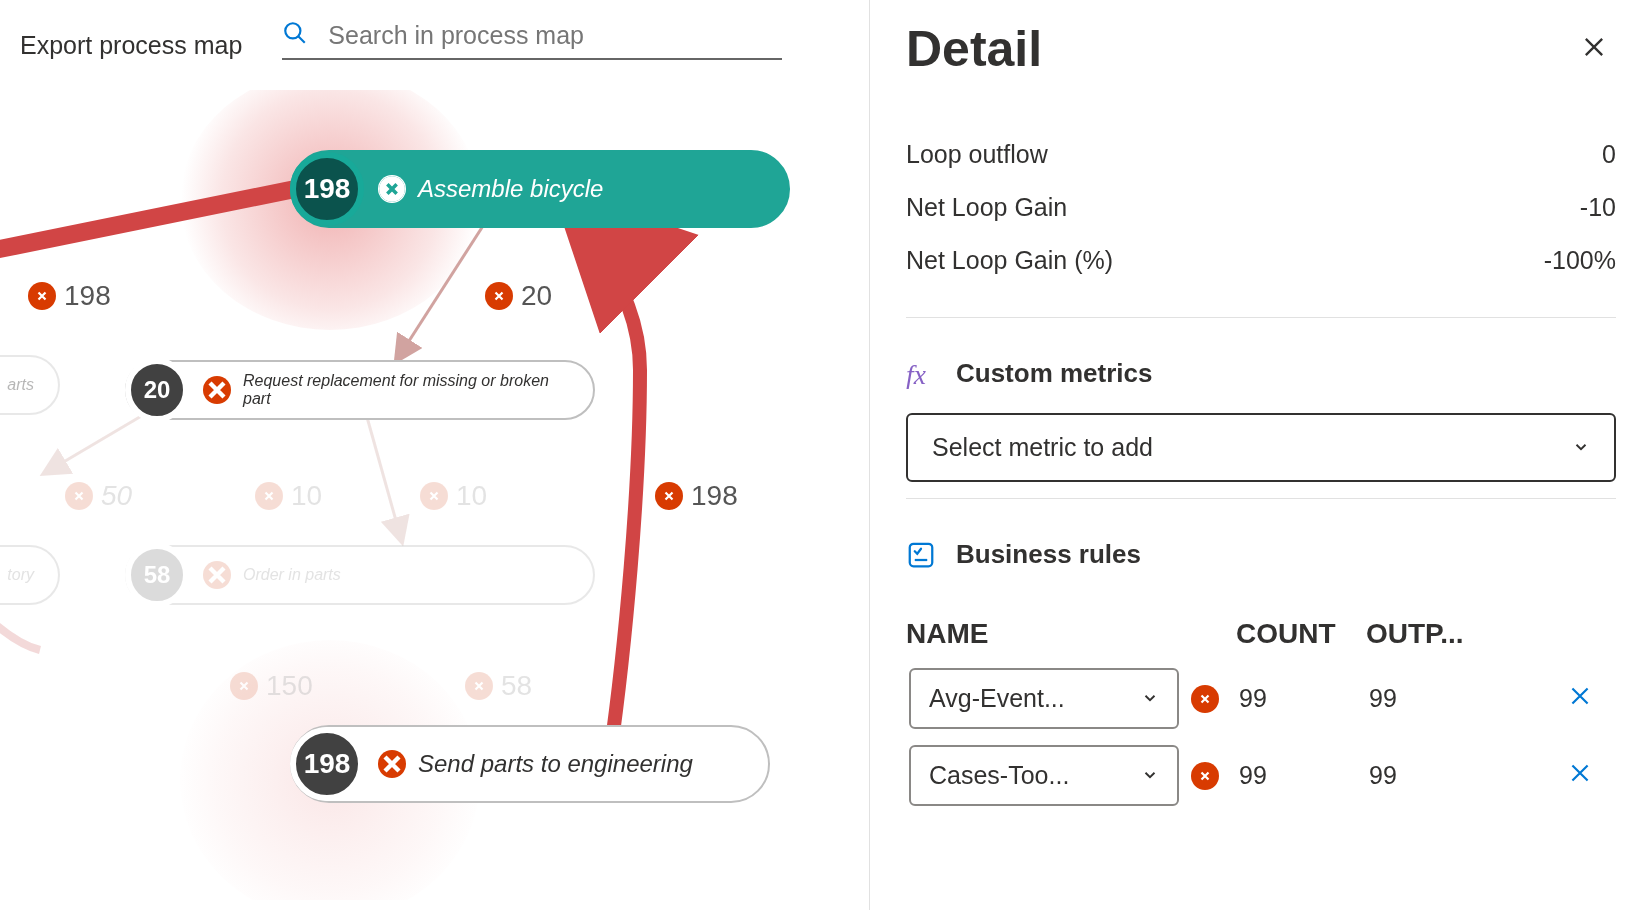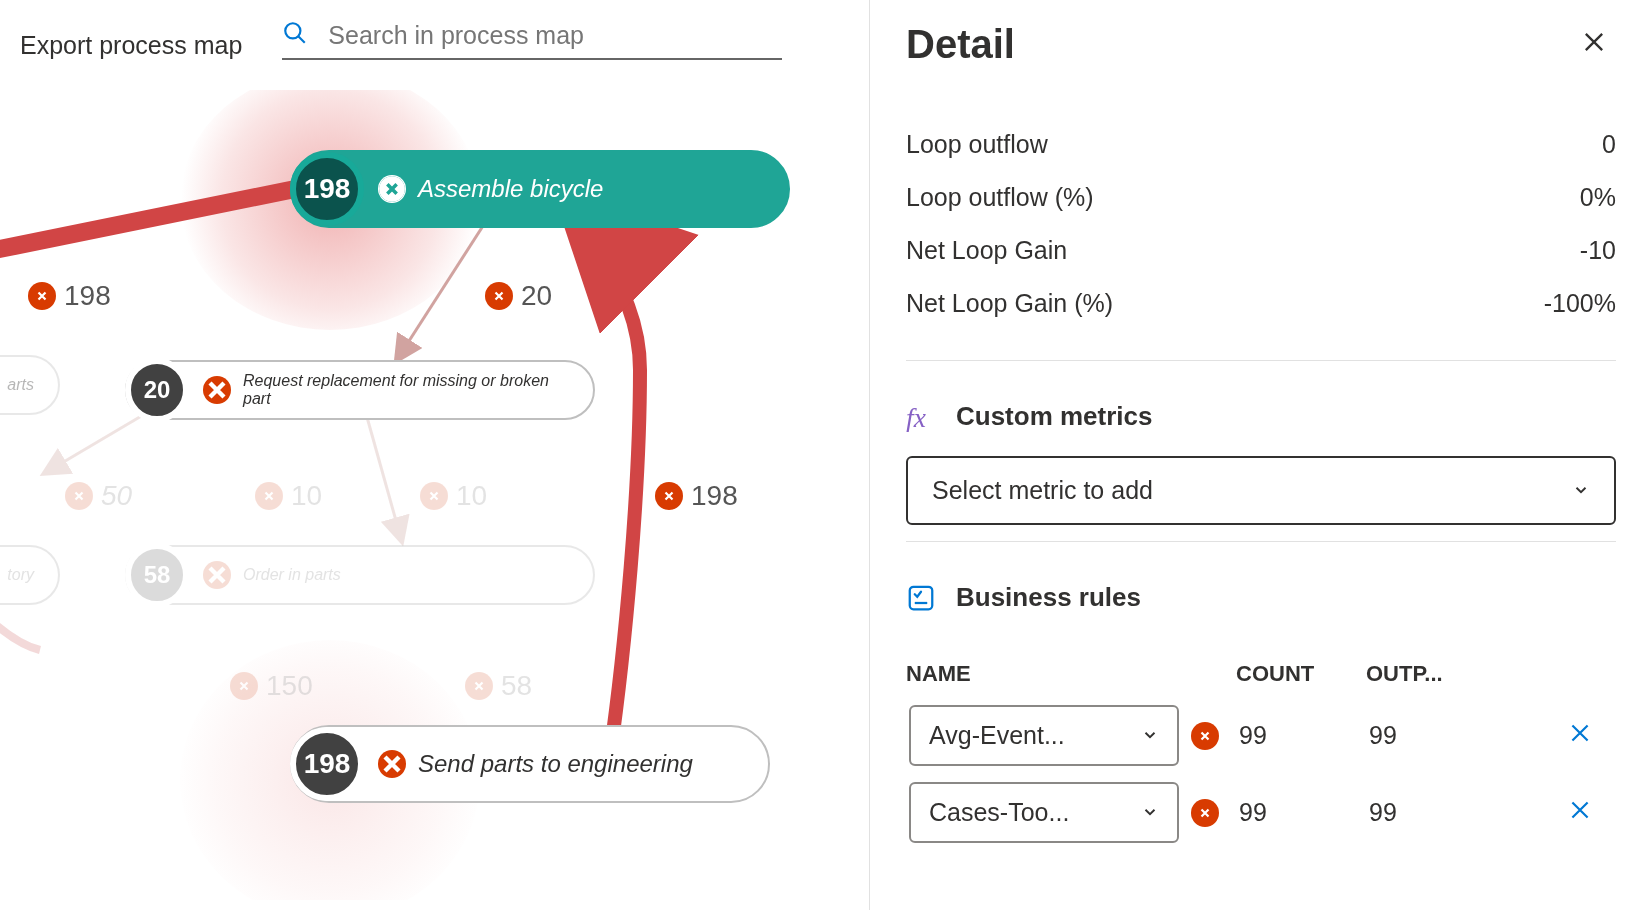--- a/index.html
+++ b/index.html
@@ -128,21 +128,21 @@
       flex: 1;
       padding: 20px 36px 20px 36px;
       overflow-y: auto;
     }
     .panel-header {
       display: flex;
       justify-content: space-between;
       align-items: center;
       margin-bottom: 50px;
     }
-    .panel-title { font-size: 40px; font-weight: 700; }
+    .panel-title { font-size: 50px; font-weight: 700; }
     .close-btn { cursor: pointer; padding: 8px; }
     .close-btn svg { width: 28px; height: 28px; stroke: #323130; }
     .metrics-list { margin-bottom: 40px; border-bottom: 1px solid #e1e1e1; padding-bottom: 30px; }
     .metric-row {
       display: flex;
       justify-content: space-between;
       font-size: 25px;
       padding: 12px 0;
     }
     .section-header {
@@ -160,21 +160,21 @@
       padding: 18px 24px;
       font-size: 25px;
       display: flex;
       justify-content: space-between;
       align-items: center;
       cursor: pointer;
     }
     .custom-metrics-section { border-bottom: 1px solid #e1e1e1; padding-bottom: 16px; margin-bottom: 40px; }
     .rules-table-header {
       display: flex;
-      font-size: 22px;
+      font-size: 28px;
       font-weight: 600;
       color: #323130;
       padding: 24px 0 10px 0;
     }
     .col-name { width: 330px; }
     .col-count { width: 130px; }
     .col-output { width: 150px; }
     .col-action { flex: 1; text-align: right; padding-right: 20px; }
     .rule-row {
       display: flex;
@@ -378,24 +378,20 @@
       <svg viewBox="0 0 24 24" fill="none" stroke-width="2">
           <path d="M5 5 L19 19 M19 5 L5 19"></path>
         </svg>
     </div>
   </div>
 
   <div class="metrics-list">
     <div class="metric-row">
       <span>Loop outflow</span>
       <span>0</span>
-    </div>
-    <div class="metric-row">
-      <span>Loop outflow (%)</span>
-      <span>0%</span>
     </div>
     <div class="metric-row">
       <span>Net Loop Gain</span>
       <span>-10</span>
     </div>
     <div class="metric-row">
       <span>Net Loop Gain (%)</span>
       <span>-100%</span>
     </div>
   </div>

